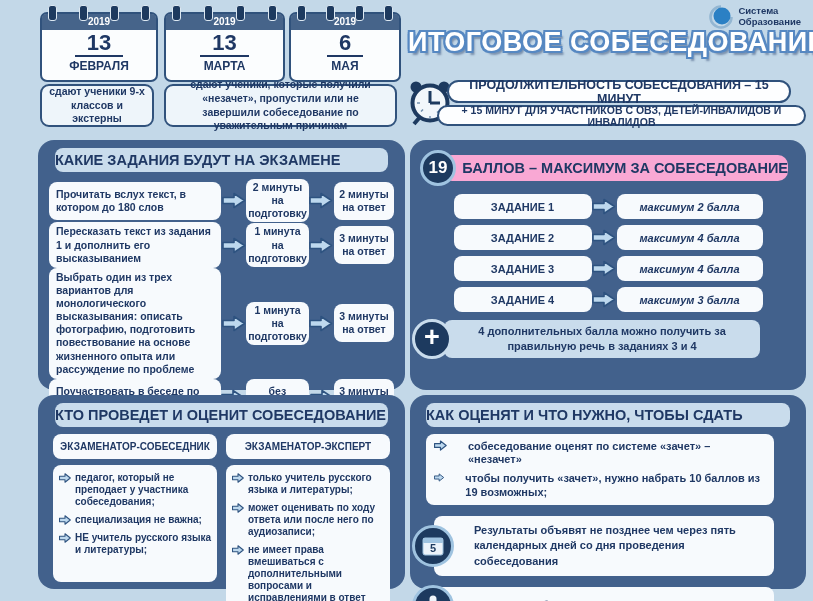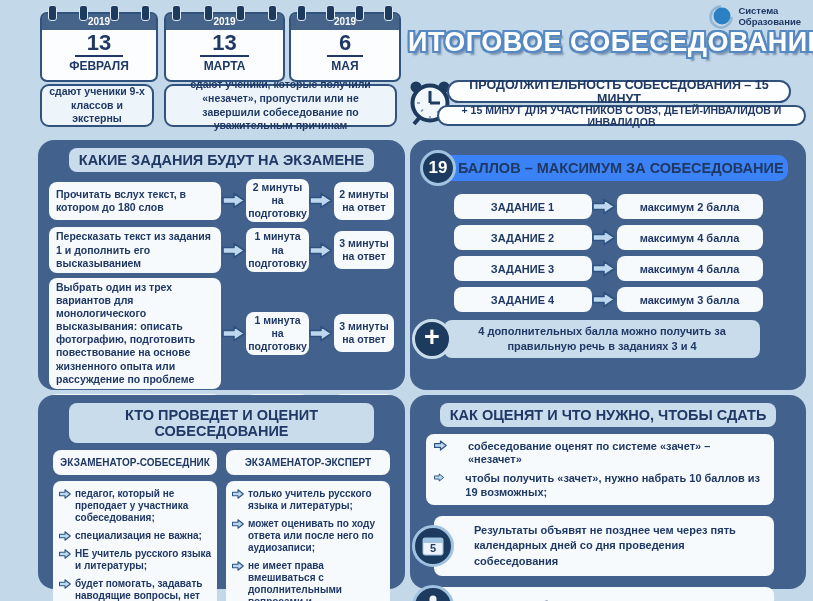--- a/index.html
+++ b/index.html
@@ -31,43 +31,43 @@
         font-weight:bold;display:flex;align-items:center;justify-content:center;text-align:center;
         box-sizing:border-box;}
   .pill-main{left:447px;top:80px;width:344px;height:23px;font-size:12.5px;}
   .pill-extra{left:437px;top:105px;width:369px;height:21px;font-size:10.5px;}
   
   .panel{position:absolute;background:#42618c;border-radius:16px;box-sizing:border-box;}
   .panel-lm{left:38px;top:140px;width:367px;height:250px;padding:8px 11px;}
   .panel-rm{left:410px;top:140px;width:396px;height:250px;padding:6px 10px;}
   .panel-lb{left:38px;top:395px;width:367px;height:194px;padding:8px 11px;}
   .panel-rb{left:410px;top:395px;width:396px;height:194px;padding:8px 10px;}
-  .hdr-pill{background:#c9dcec;border-radius:8px;text-align:center;font-weight:bold;
-            font-size:14.5px;padding:4px 0;margin:0 20px 7px;}
+  .hdr-pill{background:#c9dcec;border-radius:8px;text-align:left;font-weight:bold;
+            font-size:14.5px;padding:4px 0;margin:0 6px 7px;}
   .white{background:#f7fafd;border-radius:8px;}
   
-  .t-row{display:flex;align-items:center;margin-top:5px;}
+  .t-row{display:flex;align-items:center;}
   .task-box{width:183px;min-height:38px;display:flex;align-items:center;
             padding:3px 7px;box-sizing:border-box;font-size:10.5px;font-weight:bold;line-height:1.25;}
   .task-box.tall{min-height:72px;}
   .arrcell{width:25px;display:flex;justify-content:center;flex:none;}
   .time-box{width:64px;min-height:38px;display:flex;align-items:center;justify-content:center;
             text-align:center;font-size:10.5px;font-weight:bold;line-height:1.25;padding:2px;box-sizing:border-box;}
   
   .score-hdr{display:flex;align-items:center;margin:4px 8px 8px 0;}
   .badge19{width:36px;height:36px;border-radius:50%;background:#1d3a5f;border:3px solid #9fc3e0;
            color:#fff;font-size:17px;font-weight:bold;display:flex;align-items:center;justify-content:center;
            z-index:2;flex:none;box-sizing:border-box;}
-  .score-hdr-pill{flex:1;background:#3b82f6;border-radius:10px;margin-left:-14px;padding:5px 0 5px 16px;
-                  text-align:left;font-weight:bold;font-size:14.5px;}
+  .score-hdr-pill{flex:1;background:#f9a8d4;border-radius:10px;margin-left:-14px;padding:5px 0 5px 16px;
+                  text-align:right;font-weight:bold;font-size:14.5px;}
   .p-row{display:flex;align-items:center;justify-content:center;margin-bottom:6px;}
   .p-task{width:138px;height:25px;display:flex;align-items:center;justify-content:center;
           font-size:11px;font-weight:bold;}
   .p-max{width:146px;height:25px;display:flex;align-items:center;justify-content:center;
-         font-size:11px;font-weight:bold;}
+         font-size:11px;font-weight:bold;font-style:italic;}
   .bonus-wrap{position:relative;margin-top:8px;}
   .bonus{background:#c9dcec;border-radius:8px;margin:0 36px 0 24px;text-align:center;
          font-size:11px;font-weight:bold;line-height:1.35;padding:4px 6px;}
   .bonus+.bonus{margin-top:7px;}
   .plus-badge{position:absolute;left:-8px;top:50%;transform:translateY(-50%);width:40px;height:40px;
               border-radius:50%;background:#1d3a5f;border:3px solid #c9dcec;color:#fff;font-size:27px;
               font-weight:bold;display:flex;align-items:center;justify-content:center;box-sizing:border-box;
               line-height:1;padding-bottom:2px;}
   
   .cols{display:flex;gap:9px;margin:0 4px;height:148px;}
@@ -299,26 +299,20 @@
                 <path d="M0.5 3.2 H6 V0.8 L11.3 5 L6 9.2 V6.8 H0.5 Z" fill="#bdd8ee" stroke="#2e5380" stroke-width="1.1" stroke-linejoin="round"></path>
               </svg>
             <span>специализация не важна;</span>
           </div>
           <div class="bullet">
             <svg width="12" height="10" viewBox="0 0 12 10">
                 <path d="M0.5 3.2 H6 V0.8 L11.3 5 L6 9.2 V6.8 H0.5 Z" fill="#bdd8ee" stroke="#2e5380" stroke-width="1.1" stroke-linejoin="round"></path>
               </svg>
             <span>НЕ учитель русского языка и литературы;</span>
           </div>
-          <div class="bullet">
-            <svg width="12" height="10" viewBox="0 0 12 10">
-                <path d="M0.5 3.2 H6 V0.8 L11.3 5 L6 9.2 V6.8 H0.5 Z" fill="#bdd8ee" stroke="#2e5380" stroke-width="1.1" stroke-linejoin="round"></path>
-              </svg>
-            <span>будет помогать, задавать наводящие вопросы, нет цели «завалить» участника</span>
-          </div>
         </div>
       </div>
       <div class="col">
         <div class="col-title white">ЭКЗАМЕНАТОР-ЭКСПЕРТ</div>
         <div class="col-body white">
           <div class="bullet">
             <svg width="12" height="10" viewBox="0 0 12 10">
                 <path d="M0.5 3.2 H6 V0.8 L11.3 5 L6 9.2 V6.8 H0.5 Z" fill="#bdd8ee" stroke="#2e5380" stroke-width="1.1" stroke-linejoin="round"></path>
               </svg>
             <span>только учитель русского языка и литературы;</span>

